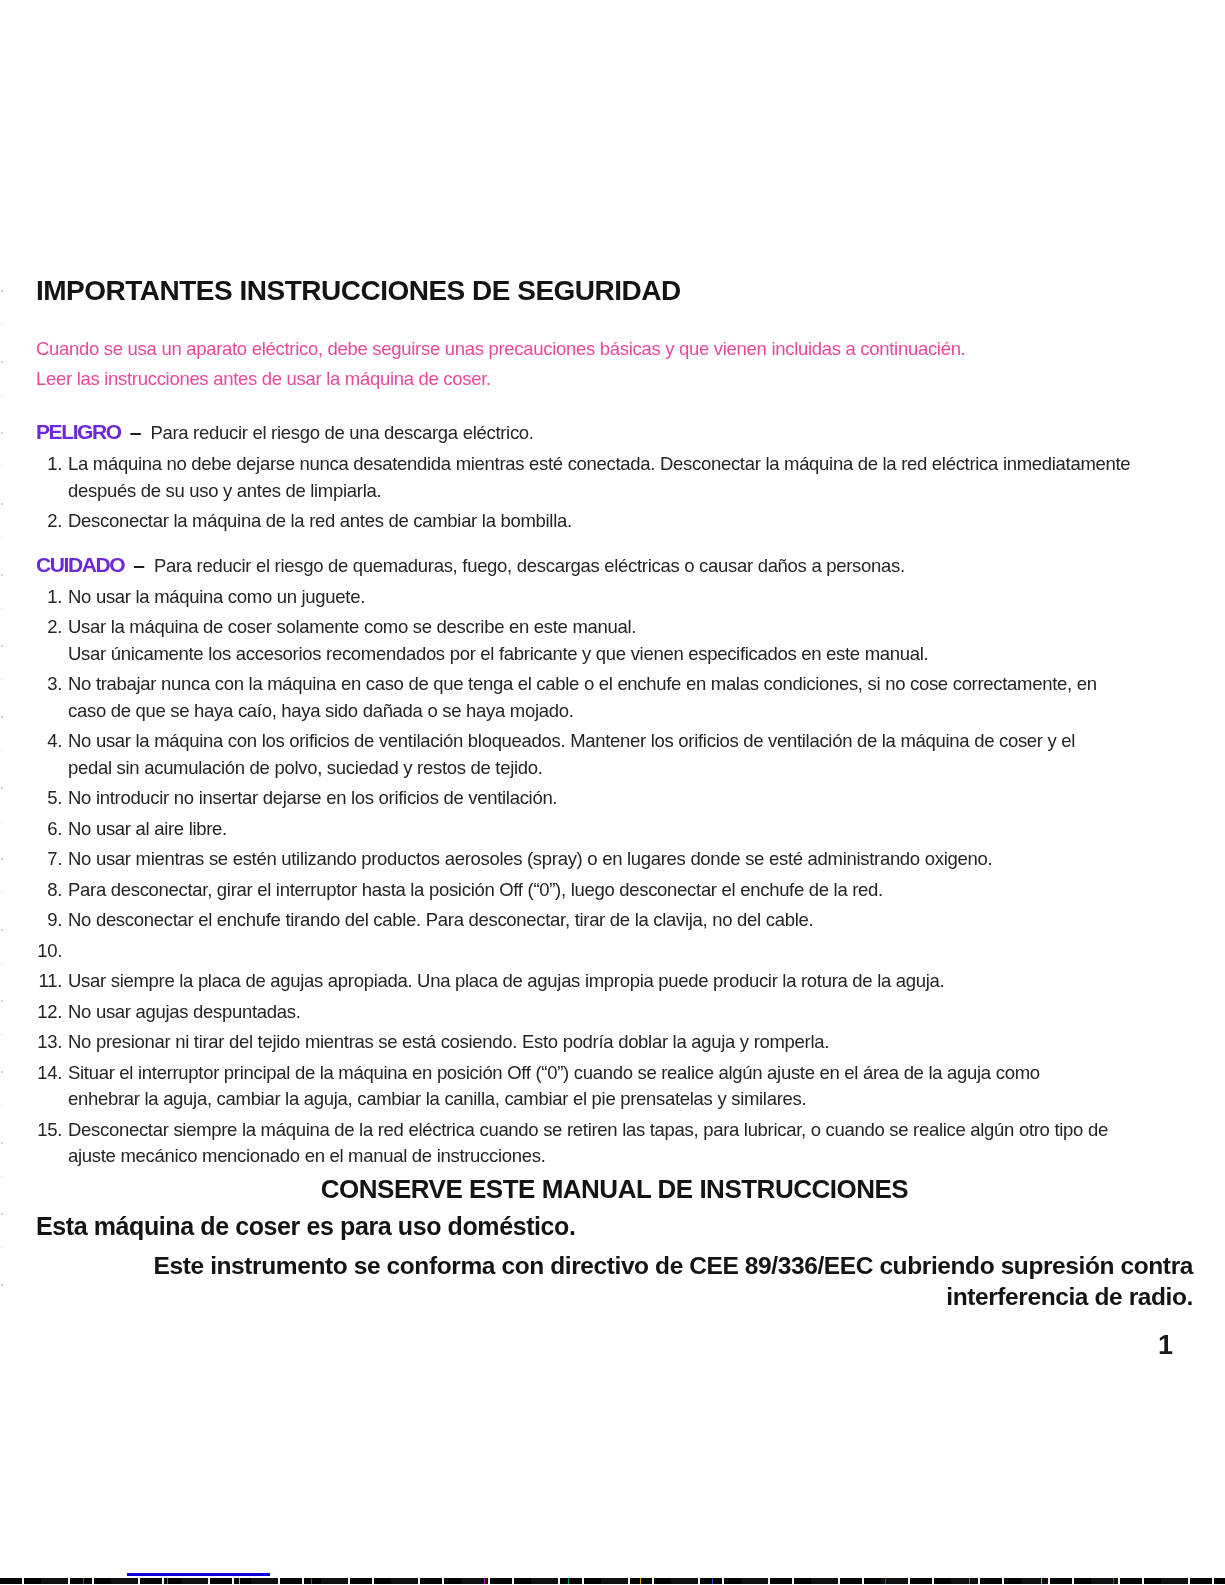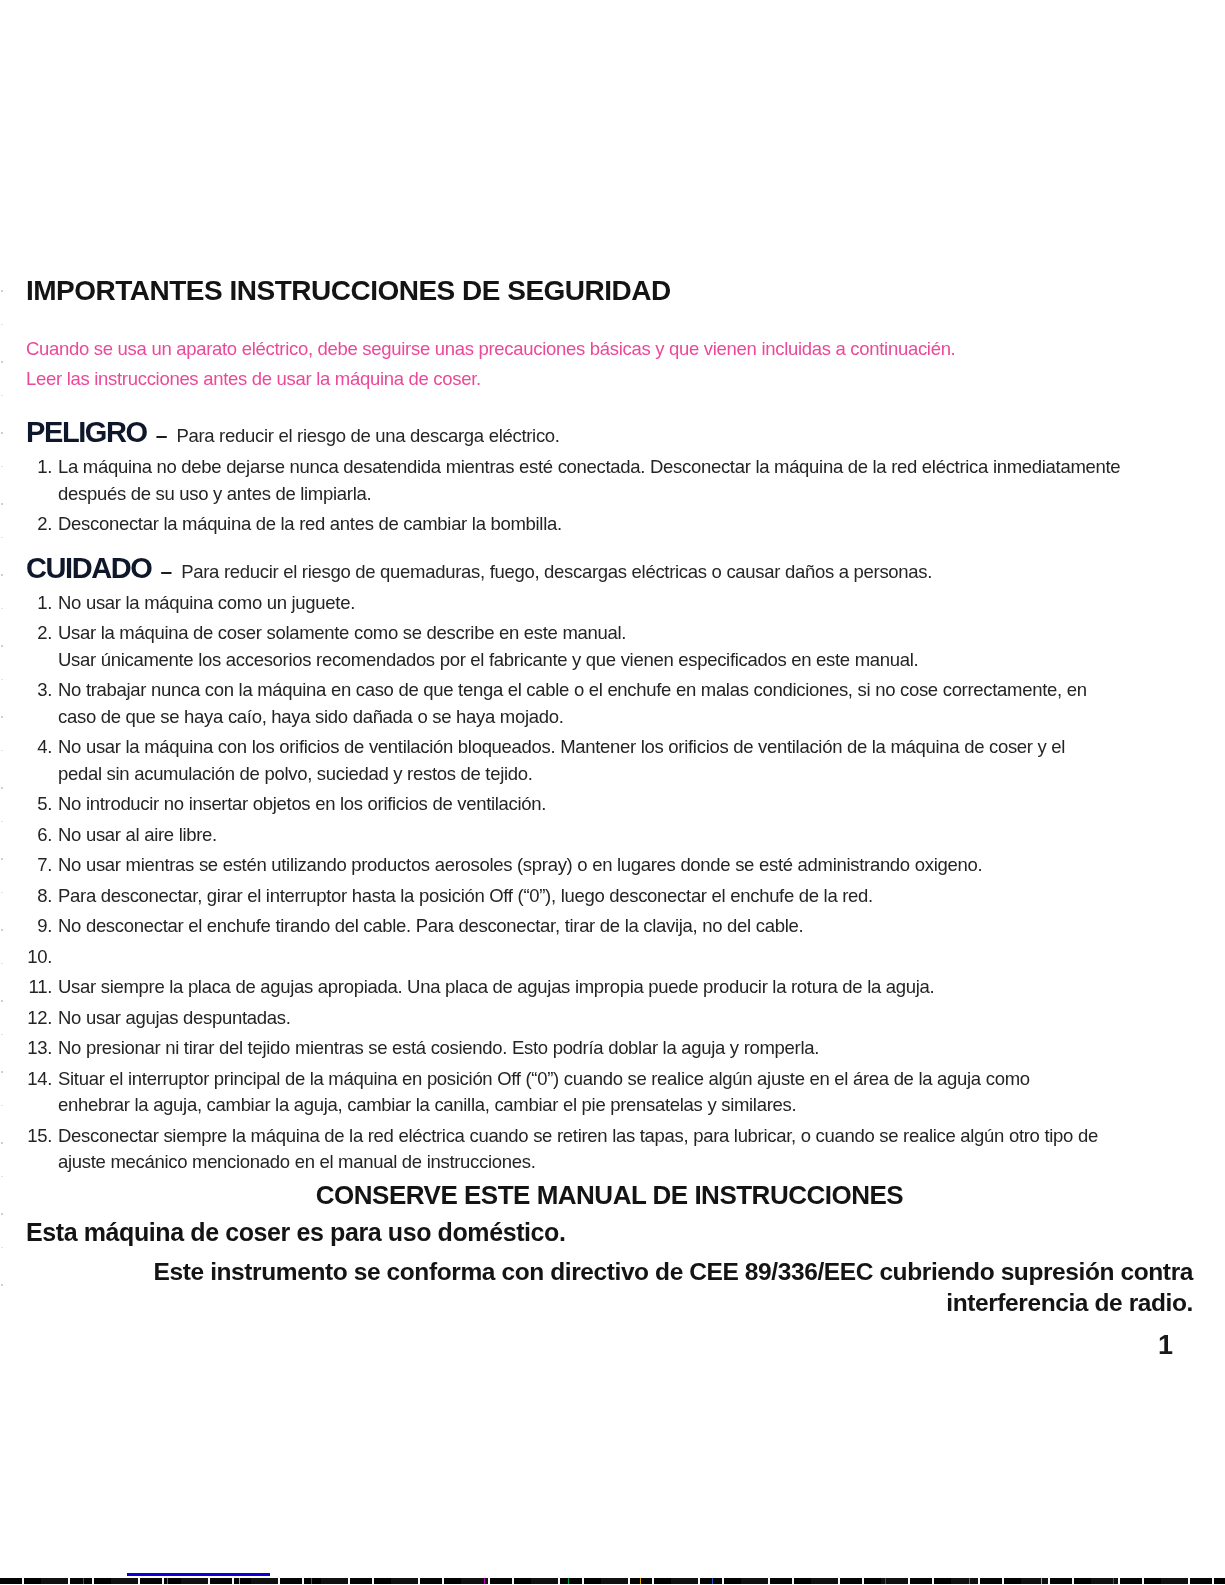--- a/index.html
+++ b/index.html
@@ -1,30 +1,30 @@
 <!DOCTYPE html>
 <html><head>
 <meta charset="utf-8">
 <style>
   html,body{margin:0;padding:0;}
   body{
     width:1225px;height:1585px;position:relative;overflow:hidden;
     background:#ffffff;color:#242424;
     font-family:"Liberation Sans", sans-serif;
   }
-  .page{position:absolute;left:26px;right:32px;top:276px;}
+  .page{position:absolute;left:36px;right:32px;top:276px;}
   .title{
     font-size:28px;font-weight:bold;letter-spacing:-0.5px;line-height:30px;
     margin:0;color:#141414;
   }
   .intro{margin-top:28px;font-size:18.5px;letter-spacing:-0.3px;line-height:30px;color:#ec4899;}
   #sections{margin-top:20px;}
   .section + .section{margin-top:12px;}
   .sec-heading{display:flex;align-items:baseline;gap:9px;line-height:36px;margin:0 0 0 0;}
-  .sec-big{font-size:29px;font-weight:bold;letter-spacing:-1.4px;color:#0f172a;}
+  .sec-big{font-size:21px;font-weight:bold;letter-spacing:-1.4px;color:#6d28d9;}
   .sec-dash{font-size:21px;font-weight:bold;color:#1c1c1c;}
   .sec-sub{font-size:18.5px;letter-spacing:-0.3px;color:#262626;}
   .list{margin-top:0;}
   .item{display:flex;margin-bottom:4px;}
   .num{
     width:26px;min-width:26px;text-align:right;padding-right:6px;
     font-size:18.5px;line-height:26.5px;letter-spacing:-0.3px;
   }
   .item-text .line{
     font-size:18.5px;line-height:26.5px;letter-spacing:-0.3px;white-space:nowrap;
@@ -134,21 +134,21 @@
           <div class="item">
             <span class="num">4.</span>
             <div class="item-text">
               <div class="line">No usar la máquina con los orificios de ventilación bloqueados. Mantener los orificios de ventilación de la máquina de coser y el</div>
               <div class="line">pedal sin acumulación de polvo, suciedad y restos de tejido.</div>
             </div>
           </div>
           <div class="item">
             <span class="num">5.</span>
             <div class="item-text">
-              <div class="line">No introducir no insertar objetos en los orificios de ventilación.</div>
+              <div class="line">No introducir no insertar dejarse en los orificios de ventilación.</div>
             </div>
           </div>
           <div class="item">
             <span class="num">6.</span>
             <div class="item-text">
               <div class="line">No usar al aire libre.</div>
             </div>
           </div>
           <div class="item">
             <span class="num">7.</span>

